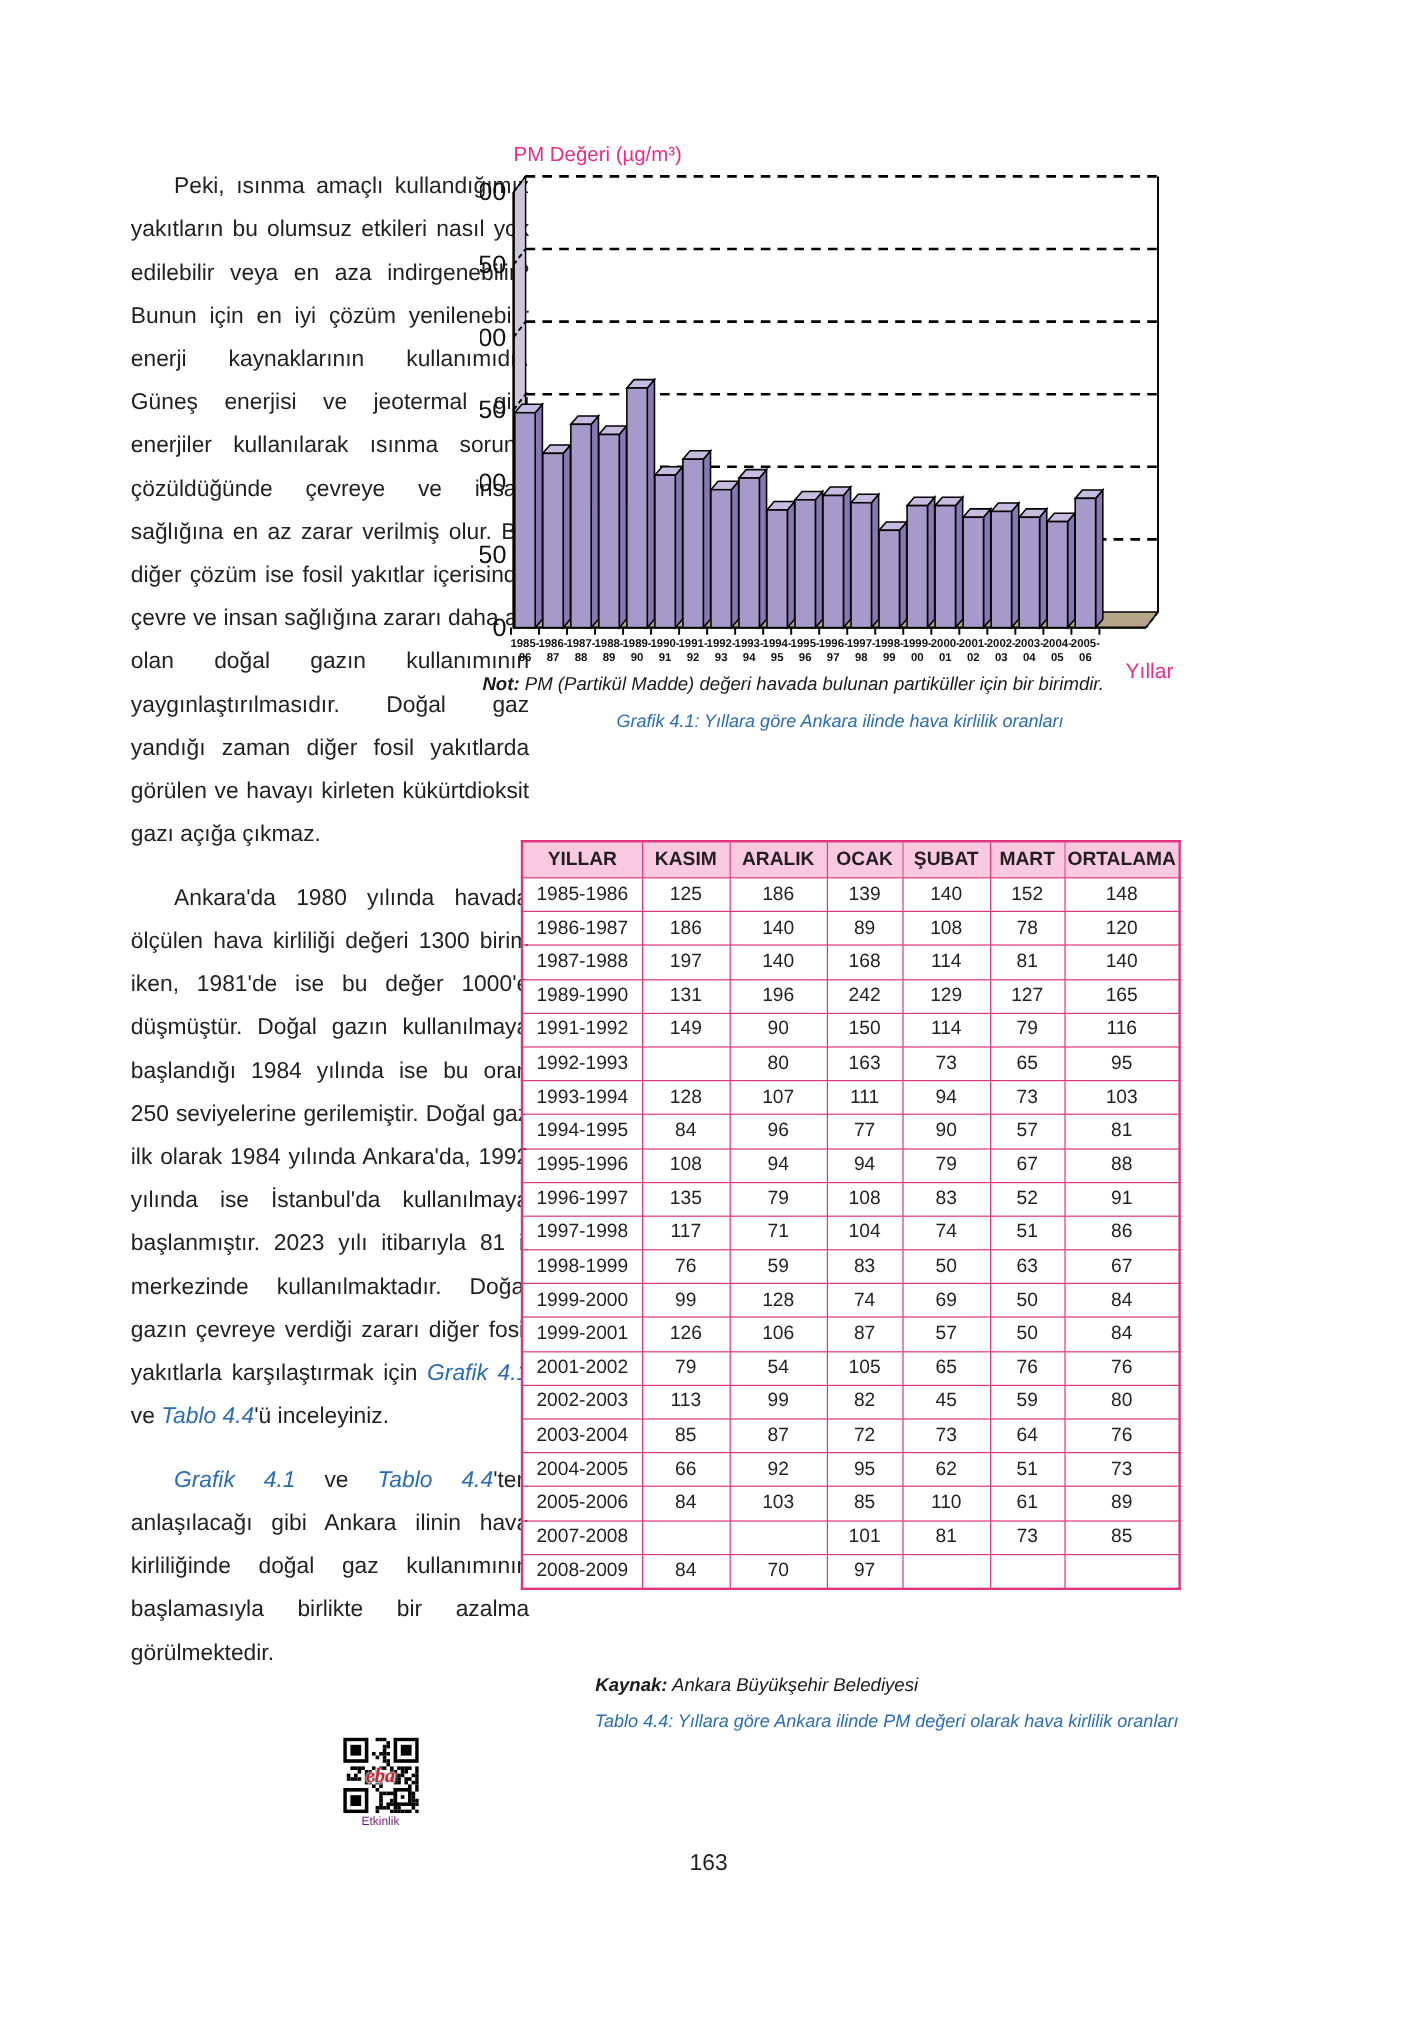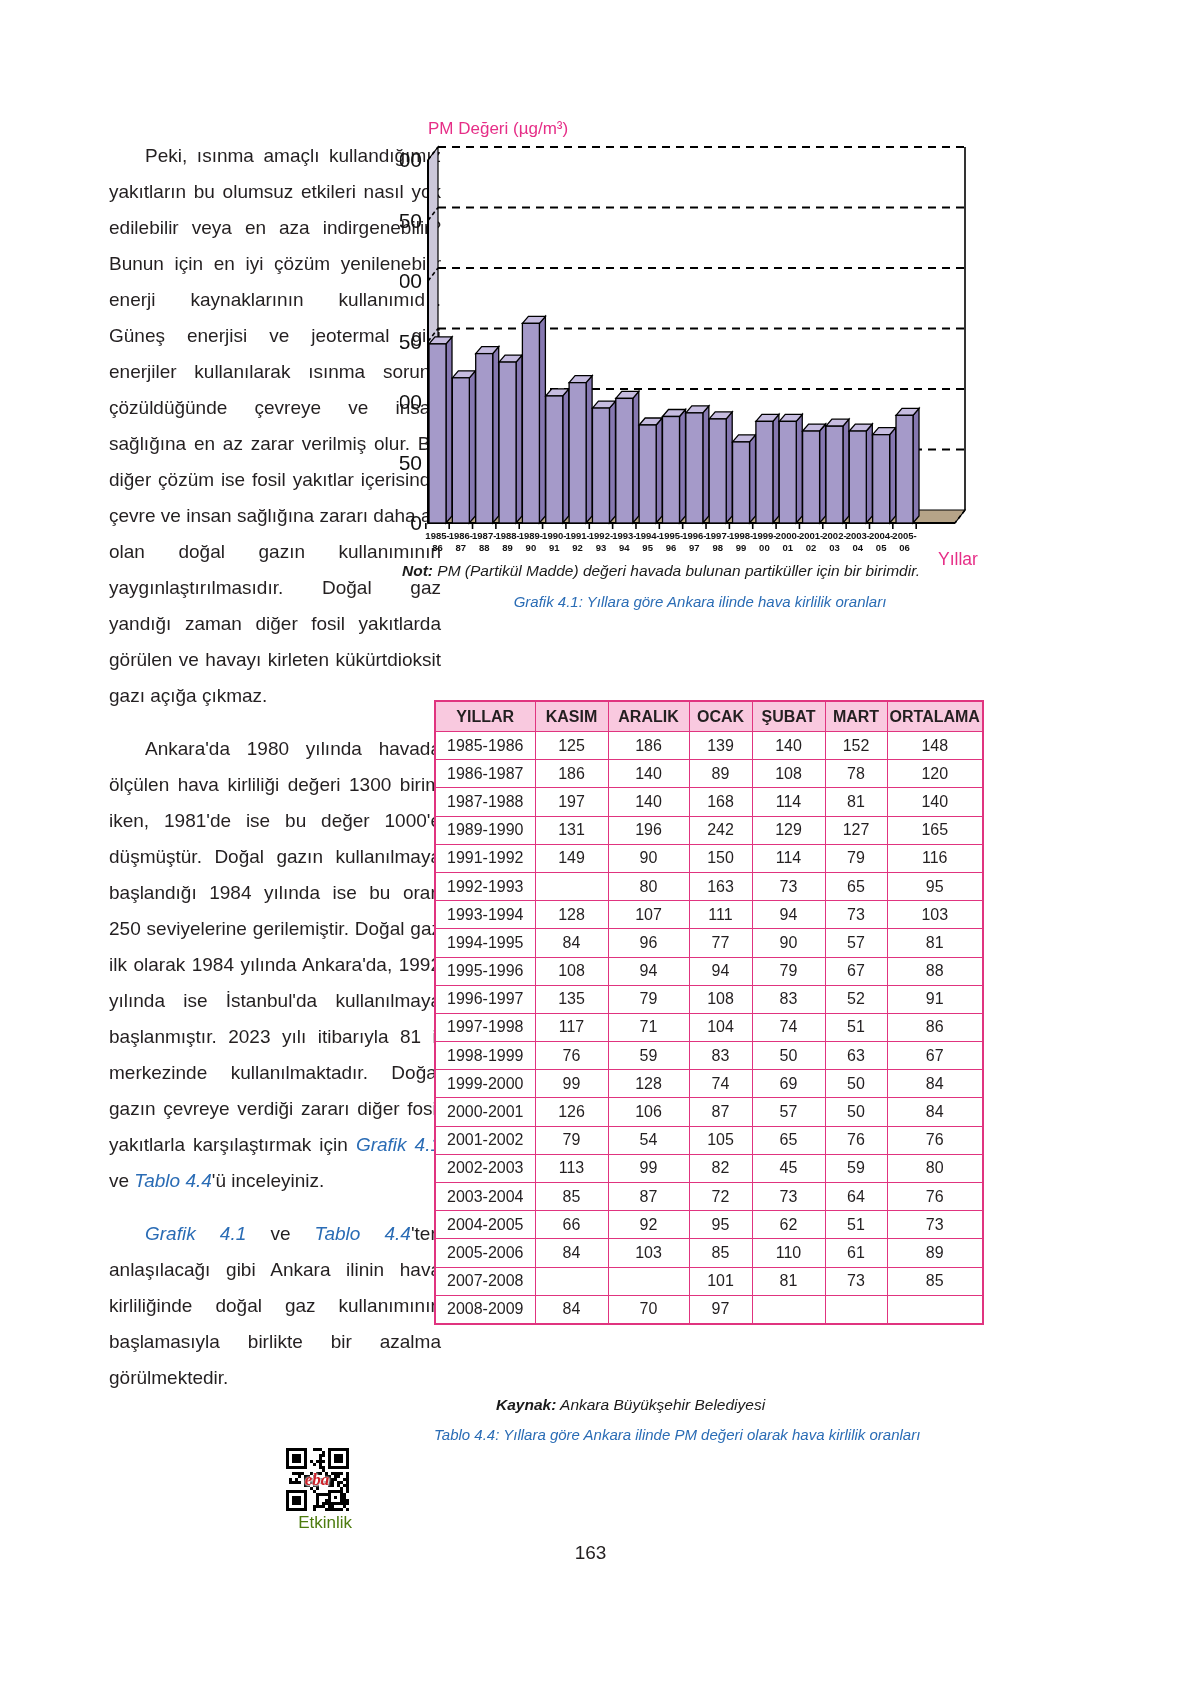--- a/index.html
+++ b/index.html
@@ -26,31 +26,31 @@
                  color:var(--caption-blue);font-style:italic;font-size:15px;}
 
   
   .table-wrap{position:absolute;left:434px;top:700px;width:548px;}
   .ptable{border-collapse:collapse;width:100%;table-layout:fixed;border:2.5px solid var(--table-border);}
   .ptable th,.ptable td{border:1.6px solid var(--table-border);text-align:center;overflow:hidden;white-space:nowrap;}
   .ptable th{background:var(--table-header-bg);font-size:16px;font-weight:bold;height:27px;color:#231f20;}
   .ptable td{font-size:16px;height:25.2px;color:#231f20;background:#fff;}
   .kaynak{position:absolute;left:496px;top:1396px;font-size:15.5px;font-style:italic;color:#1a1a1a;}
   .kaynak b{font-weight:bold;}
-  .tablo-caption{position:absolute;left:434px;top:1426px;width:548px;text-align:left;
+  .tablo-caption{position:absolute;left:434px;top:1426px;width:548px;text-align:right;
                  color:var(--caption-blue);font-style:italic;font-size:15px;}
 
   
   .qr{position:absolute;left:282px;top:1448px;width:70px;}
   .qr-box{position:relative;width:63px;height:63px;margin:0 auto;}
   .qr-logo{position:absolute;left:0;top:0;width:63px;height:63px;display:flex;align-items:center;justify-content:center;
            color:#cc2229;font-style:italic;font-weight:bold;font-size:17px;
            font-family:"Liberation Serif",serif;
            text-shadow:0 0 2px #fff,0 0 3px #fff,1px 1px 2px #fff;}
-  .qr-label{text-align:right;font-size:17px;margin-top:2px;color:#4d7c0f;}
+  .qr-label{text-align:center;font-size:10px;margin-top:2px;color:#701a75;}
 
   .page-number{position:absolute;left:0;top:1542px;width:1181px;text-align:center;font-size:19px;color:#231f20;}
 </style>
 </head>
 <body>
 
 <div class="page">
 
   <div class="left-col">
       <p><span>Peki, ısınma amaçlı kullandığımız yakıtların bu olumsuz etkileri nasıl yok edilebilir veya en aza indirgenebilir? Bunun için en iyi çözüm yenilenebilir enerji kaynaklarının kullanımıdır. Güneş enerjisi ve jeotermal gibi enerjiler kullanılarak ısınma sorunu çözüldüğünde çevreye ve insan sağlığına en az zarar verilmiş olur. Bir diğer çözüm ise fosil yakıtlar içerisinde çevre ve insan sağlığına zararı daha az olan doğal gazın kullanımının yaygınlaştırılmasıdır. Doğal gaz yandığı zaman diğer fosil yakıtlarda görülen ve havayı kirleten kükürtdioksit gazı açığa çıkmaz.</span></p>
@@ -398,21 +398,21 @@
           <tr>
             <td>1999-2000</td>
             <td>99</td>
             <td>128</td>
             <td>74</td>
             <td>69</td>
             <td>50</td>
             <td>84</td>
           </tr>
           <tr>
-            <td>2000-2001</td>
+            <td>1999-2001</td>
             <td>126</td>
             <td>106</td>
             <td>87</td>
             <td>57</td>
             <td>50</td>
             <td>84</td>
           </tr>
           <tr>
             <td>2001-2002</td>
             <td>79</td>

